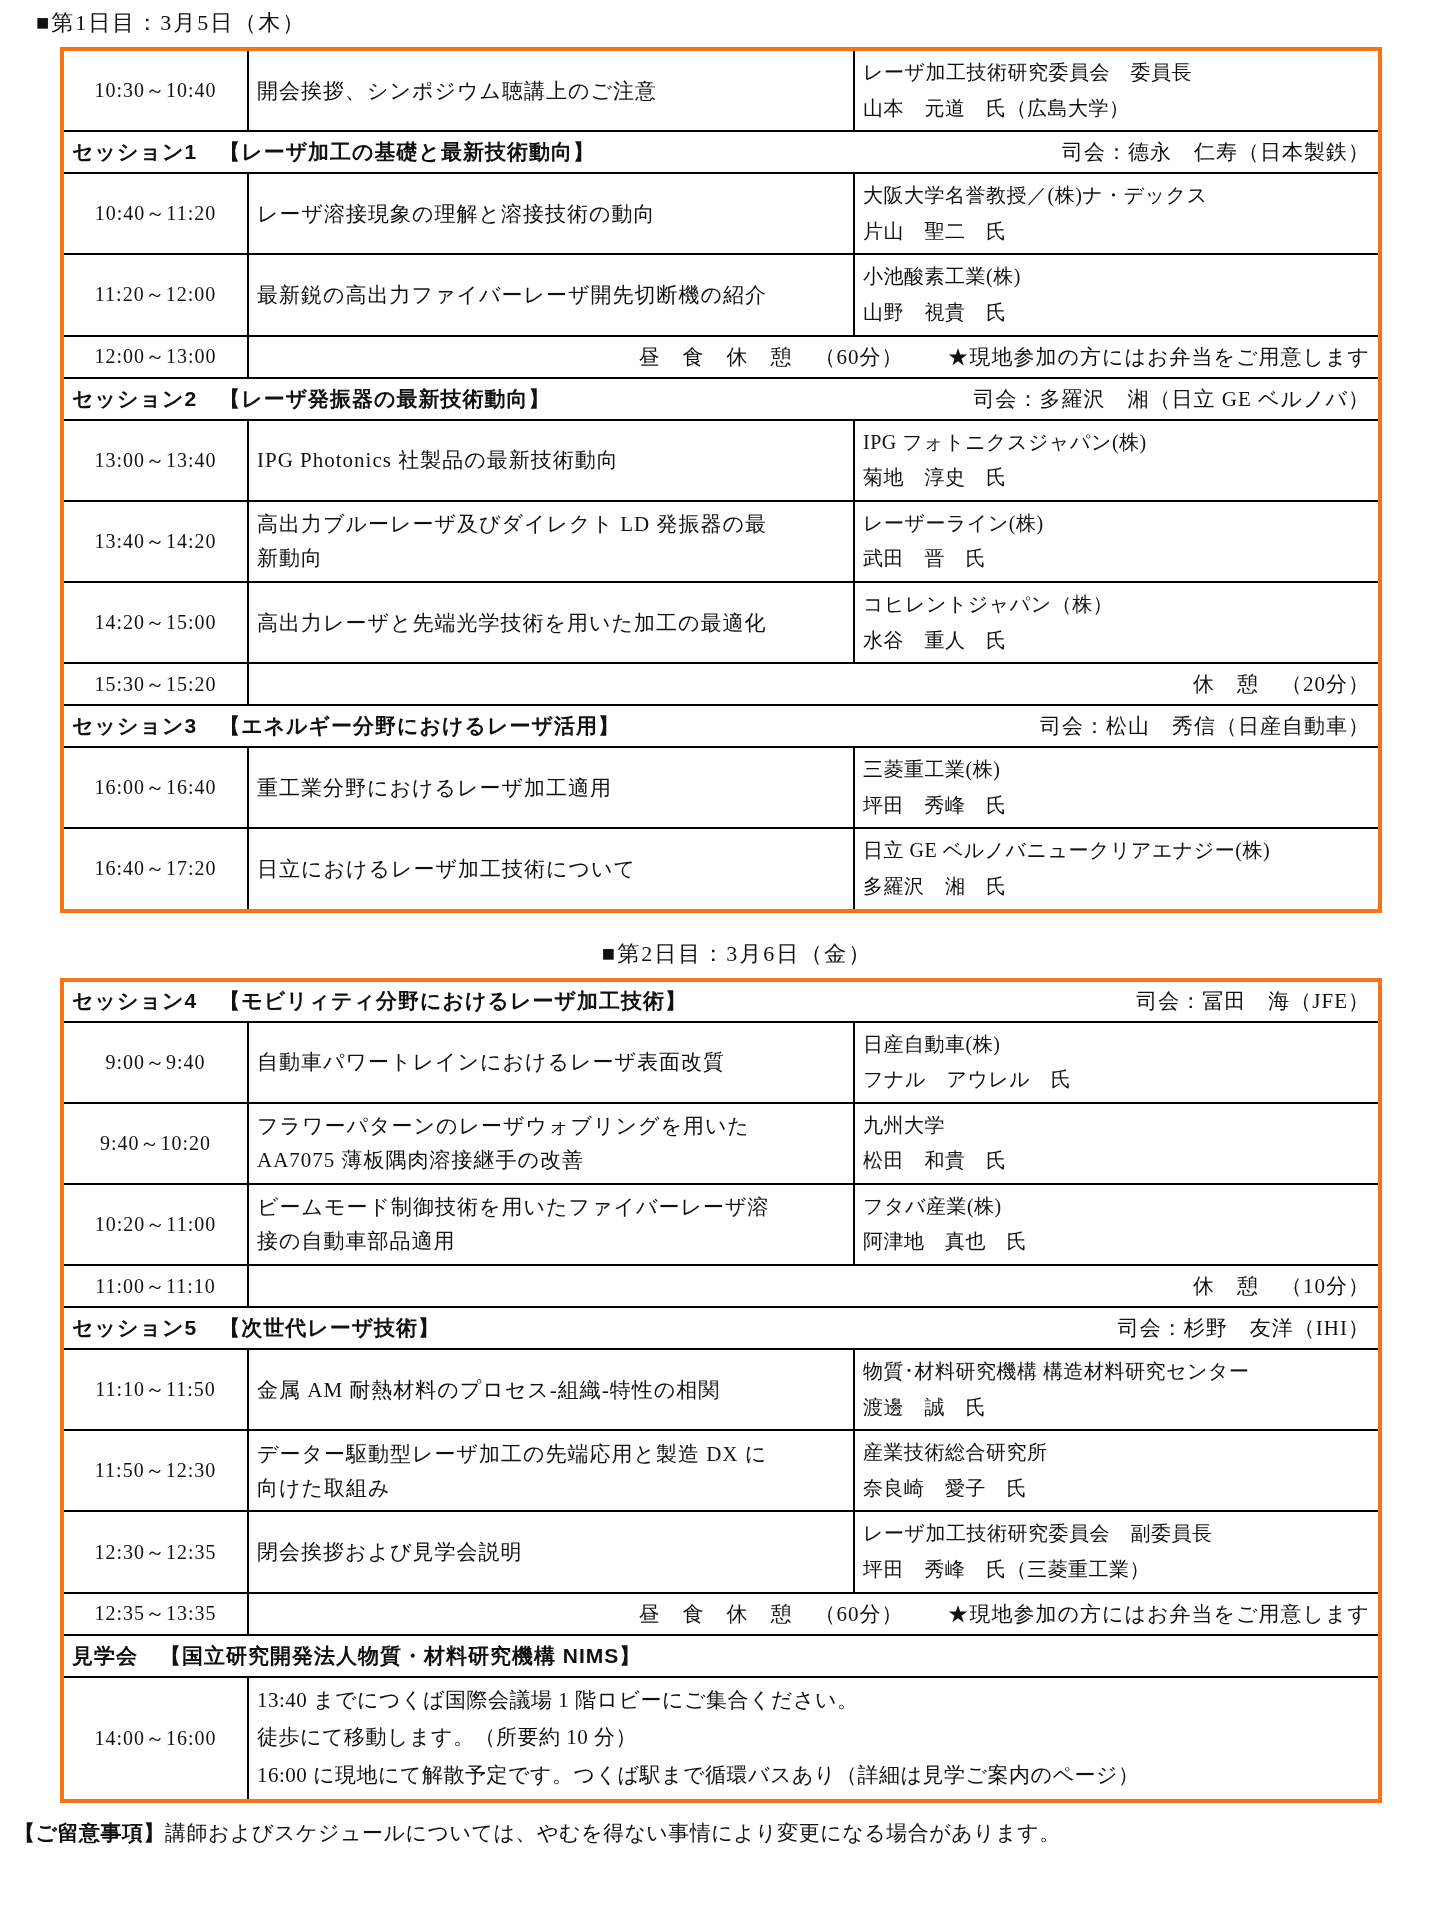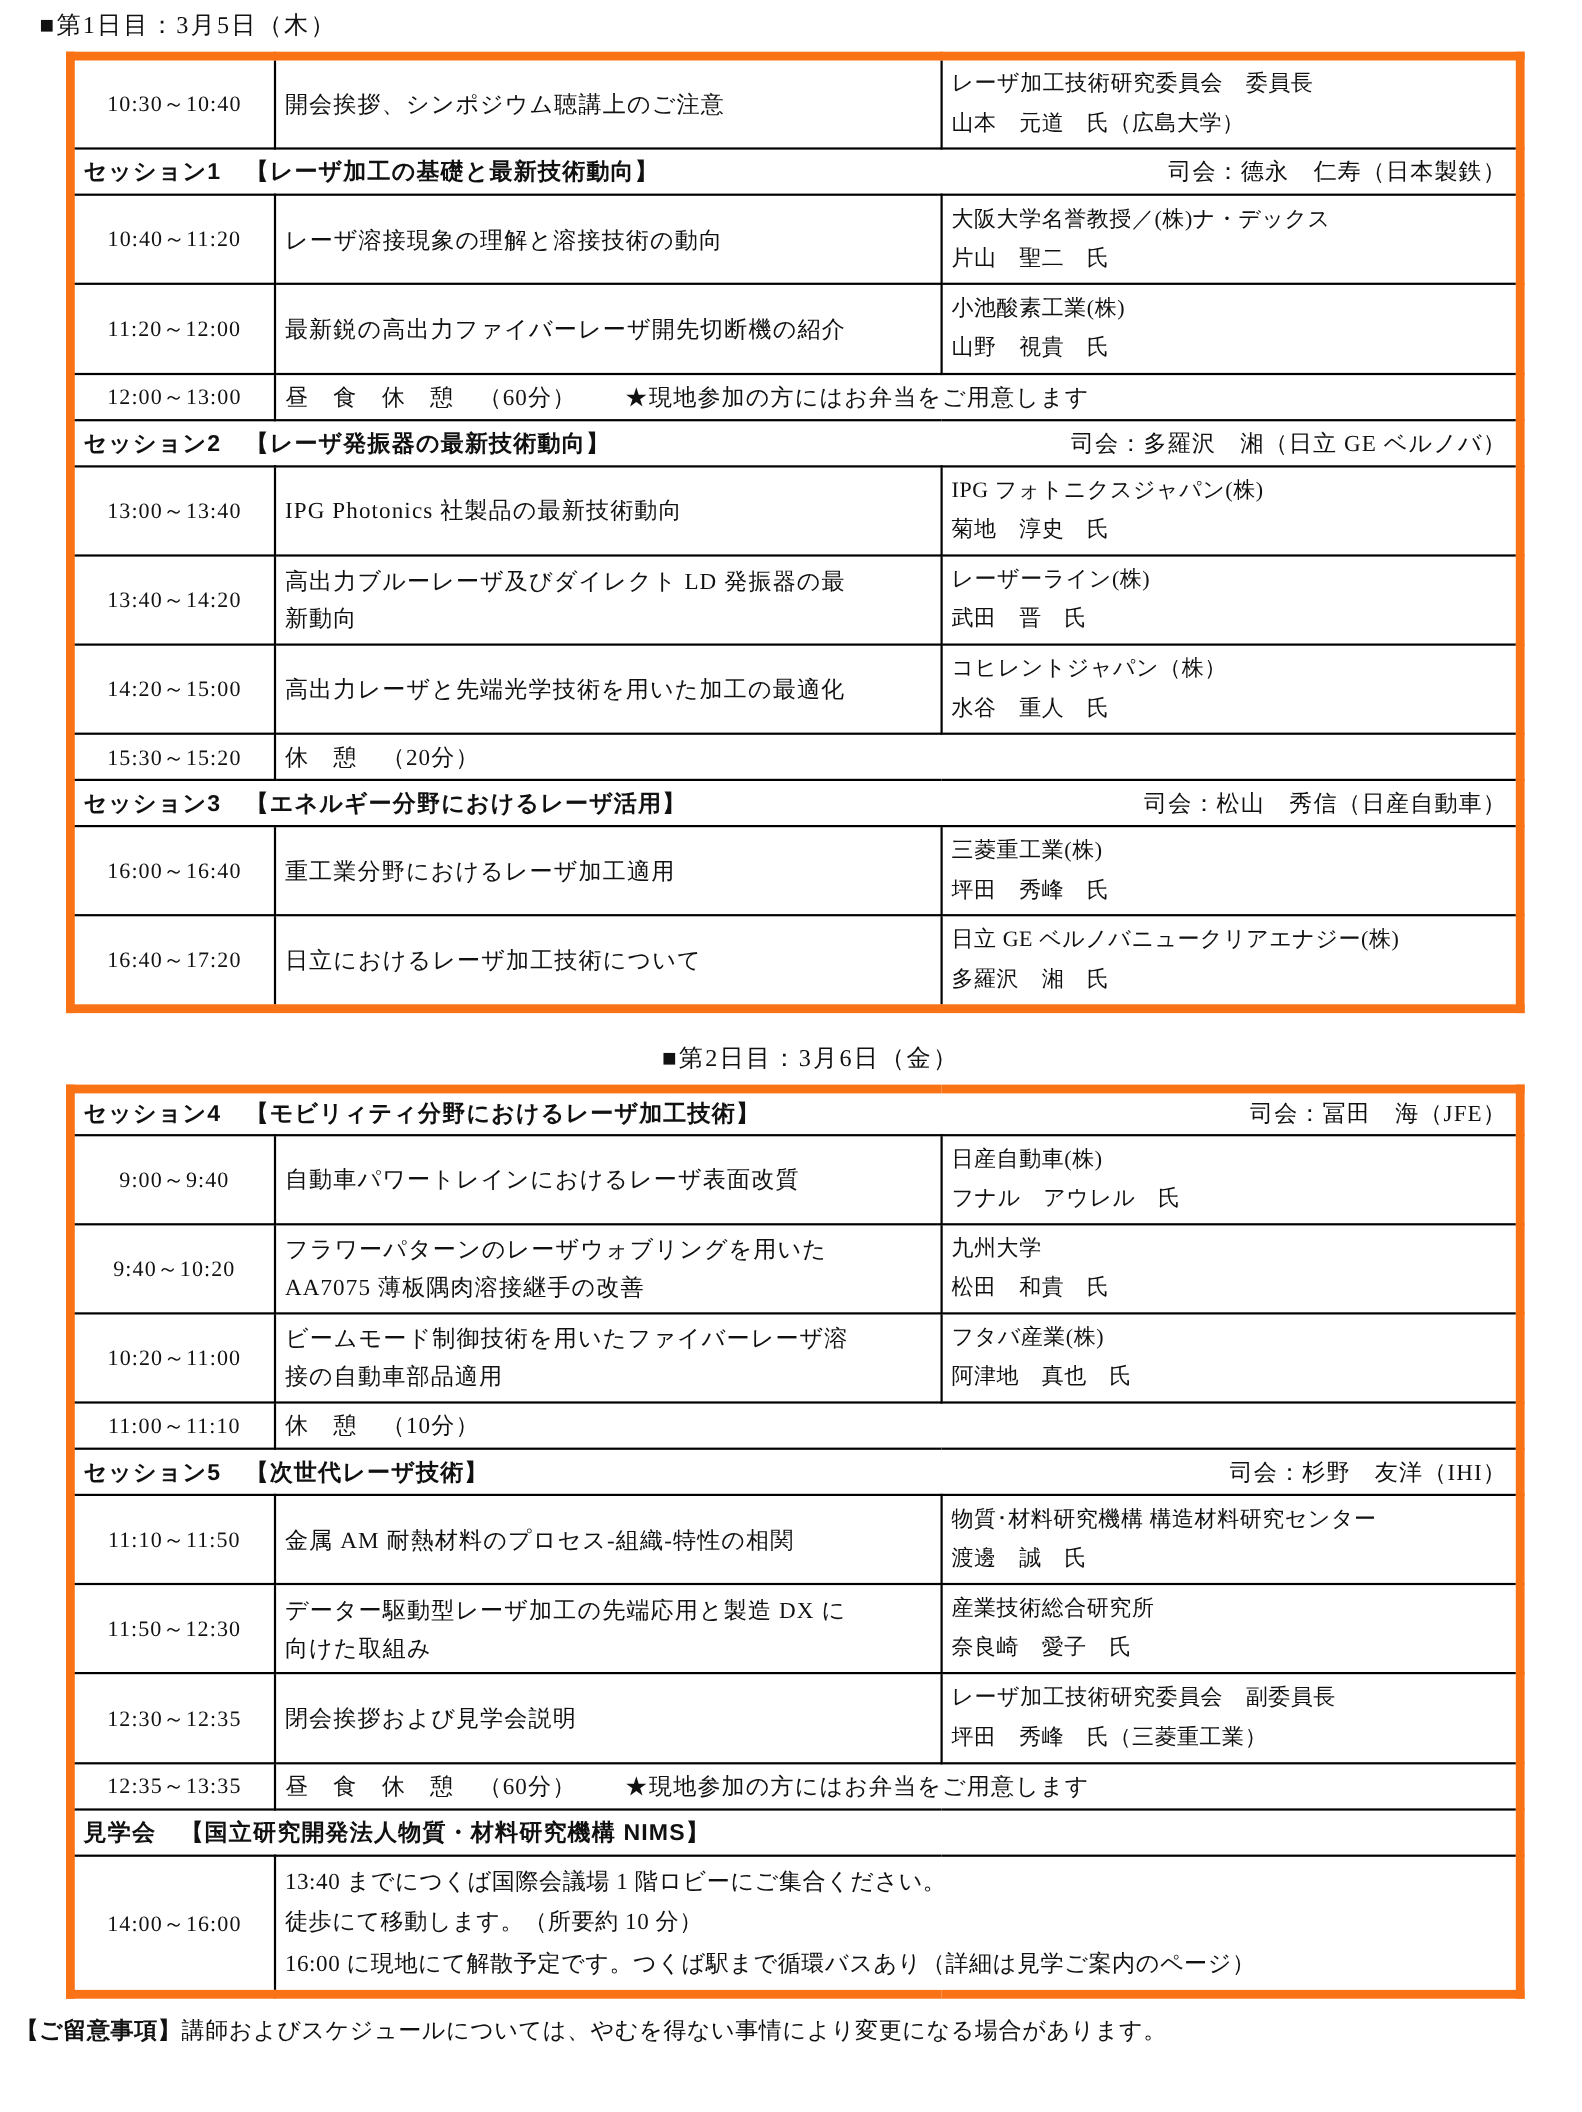--- a/index.html
+++ b/index.html
@@ -16,21 +16,21 @@
     margin:0 0 9px 36px;
     letter-spacing:2px;
   }
   .day-heading.second{margin-top:26px;text-align:center;}
 
   table.schedule{
     width:1318px;
     margin-left:60px;
     border-collapse:collapse;
     table-layout:fixed;
-    border:8px solid #f97316;
+    border:4px solid #f97316;
     font-size:21px;
   }
   table.schedule col.c-time{width:186px;}
   table.schedule col.c-title{width:606px;}
   table.schedule col.c-speaker{width:526px;}
 
   table.schedule td{
     border:2px solid #000;
     vertical-align:middle;
     padding:4px 8px;
@@ -51,21 +51,21 @@
   }
   .speaker-cell{
     padding:5px 8px 5px 13px;
     line-height:1.78;
     font-size:20px;
     letter-spacing:0.5px;
   }
 
   .row-break{height:42px;}
   .break-cell{
-    text-align:left;
+    text-align:right;
     letter-spacing:1px;
   }
 
   .row-session{height:42px;}
   .row-session td{border-top:3px solid #000;border-bottom:3px solid #000;text-align:right;}
   .session-cell{padding:4px 12px 4px 14px;}
   .session-inner{
     display:flex;justify-content:space-between;align-items:baseline;gap:12px;
   }
   .session-label{

